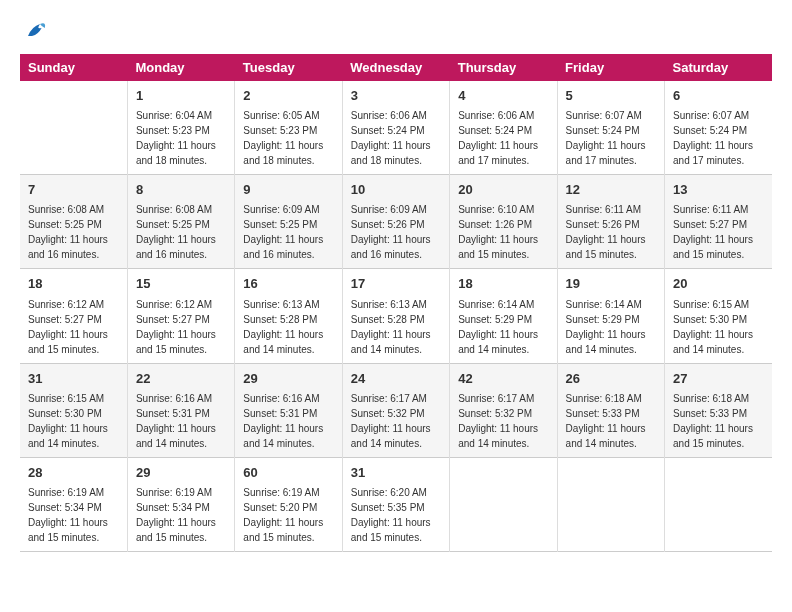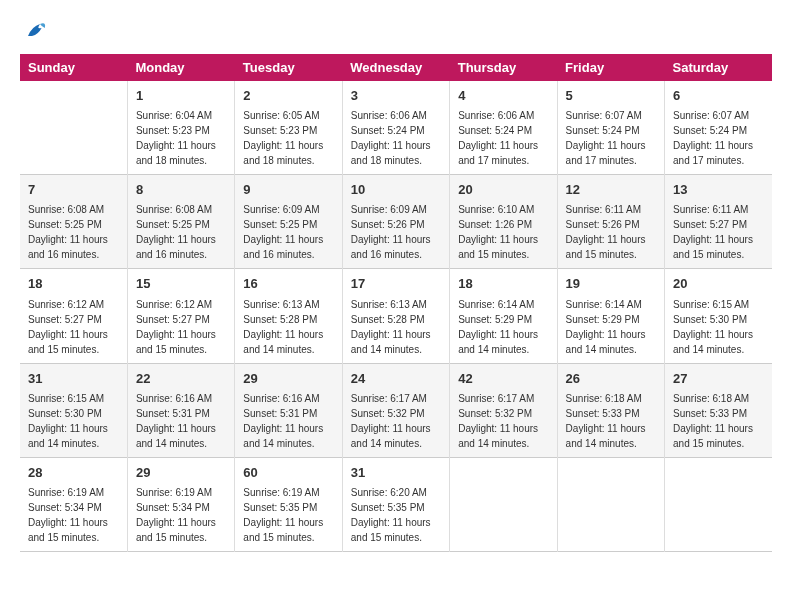--- a/index.html
+++ b/index.html
@@ -331,21 +331,21 @@
         <td>
           <span class="day-num">29</span>
           <div class="cell-info">Sunrise: 6:19 AM
 Sunset: 5:34 PM
 Daylight: 11 hours
 and 15 minutes.</div>
         </td>
         <td>
           <span class="day-num">60</span>
           <div class="cell-info">Sunrise: 6:19 AM
-Sunset: 5:35 PM
+Sunset: 5:20 PM
 Daylight: 11 hours
 and 15 minutes.</div>
         </td>
         <td>
           <span class="day-num">31</span>
           <div class="cell-info">Sunrise: 6:20 AM
 Sunset: 5:35 PM
 Daylight: 11 hours
 and 15 minutes.</div>
         </td>

